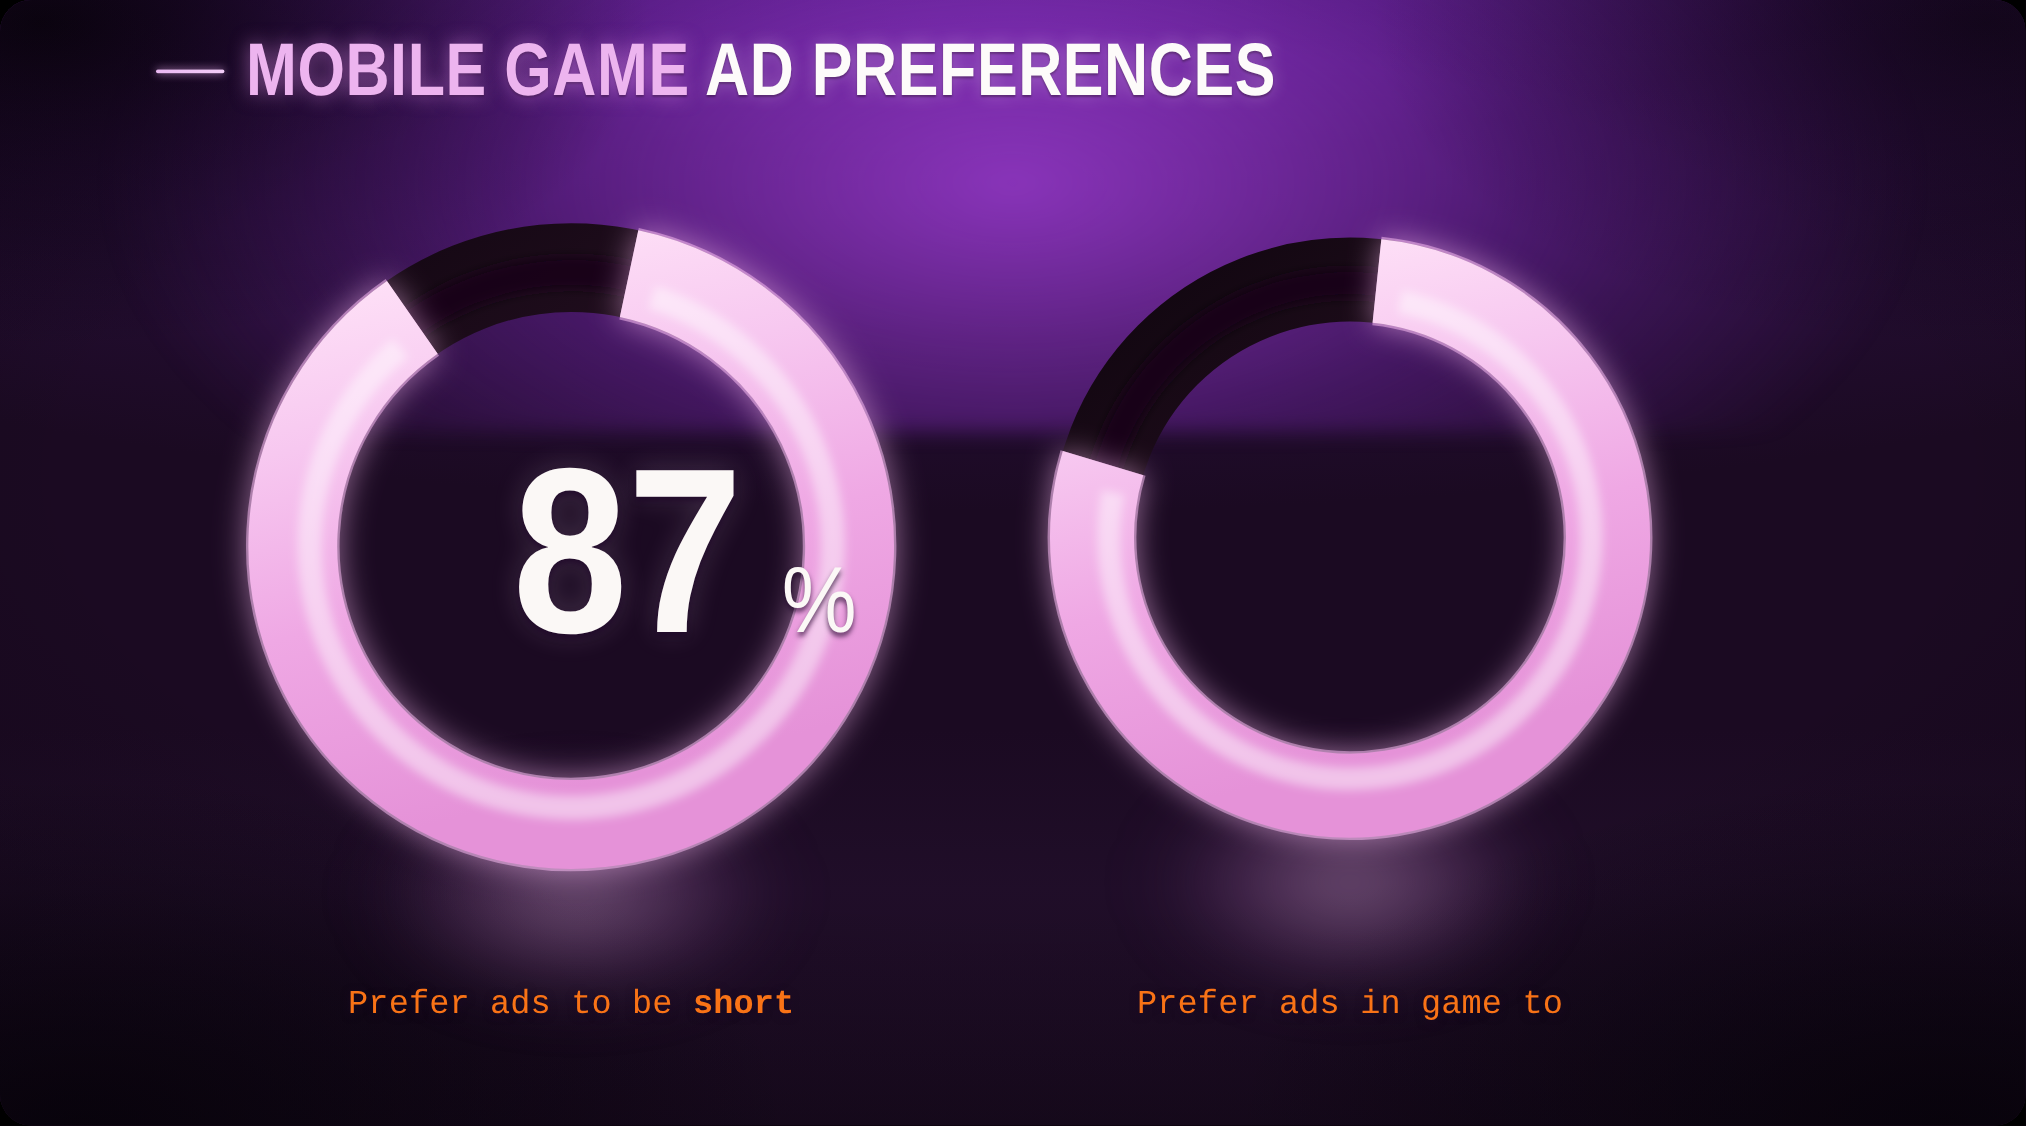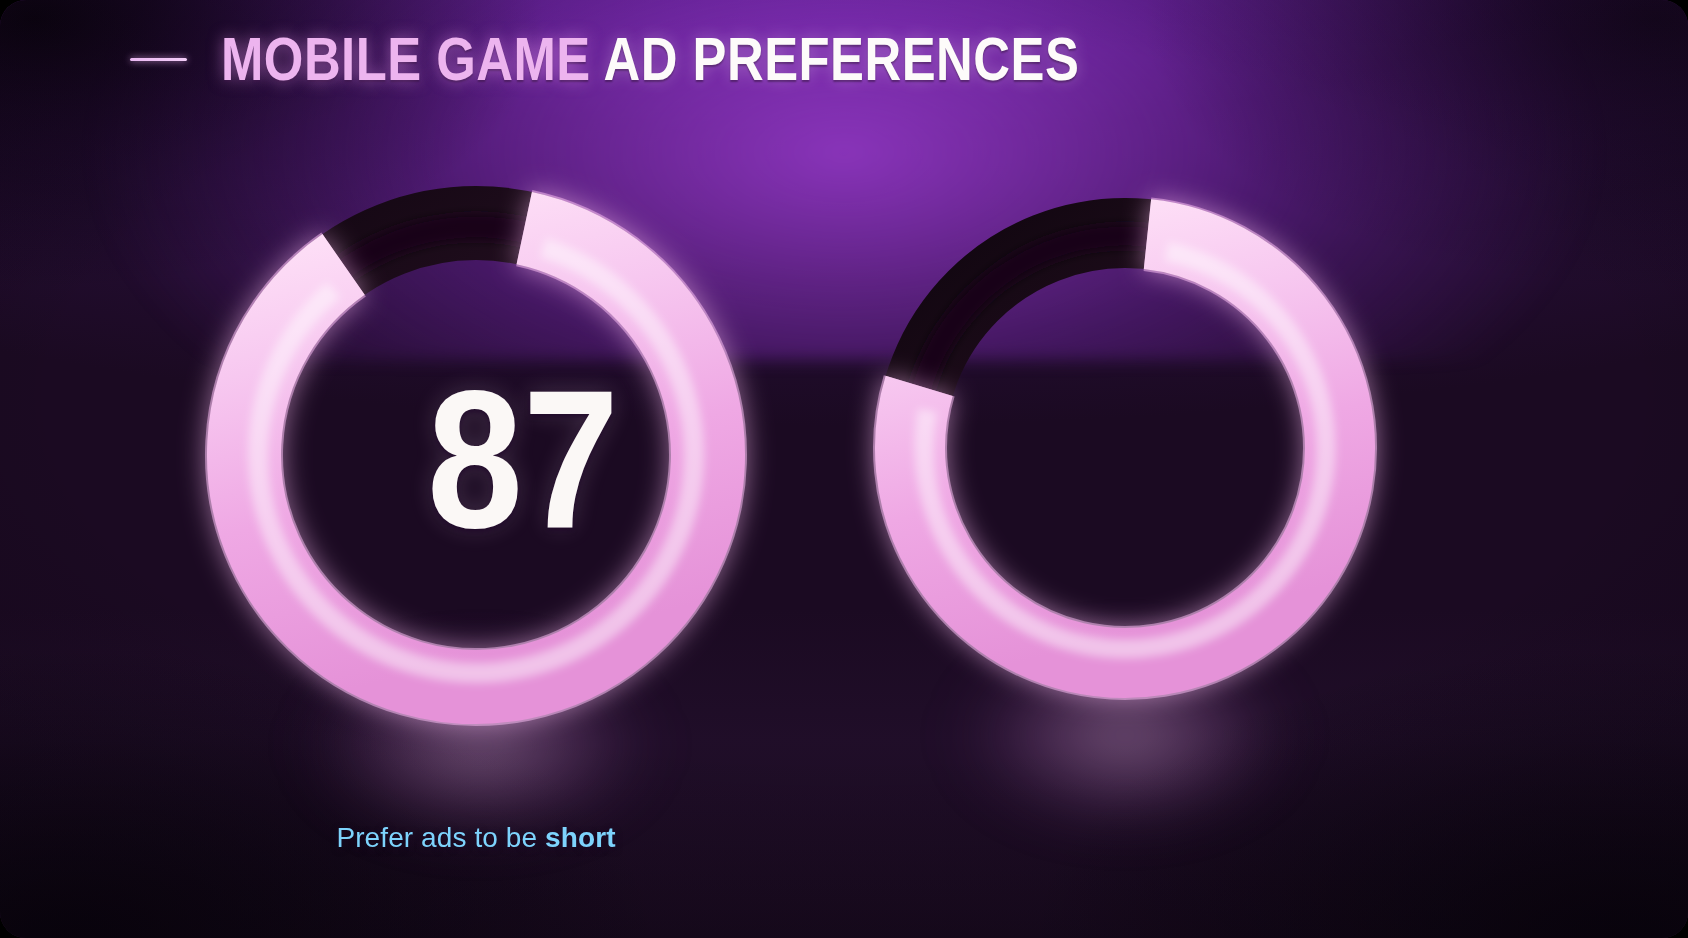--- a/index.html
+++ b/index.html
@@ -42,21 +42,21 @@
     background:
       radial-gradient(42% 40% at 2% 2%, rgba(10,3,14,.95) 0%, rgba(10,3,14,0) 72%),
       radial-gradient(42% 40% at 98% 2%, rgba(12,4,16,.72) 0%, rgba(12,4,16,0) 72%),
       radial-gradient(50% 44% at 4% 100%, rgba(8,3,12,.92) 0%, rgba(8,3,12,0) 70%),
       radial-gradient(50% 44% at 96% 100%, rgba(8,3,12,.92) 0%, rgba(8,3,12,0) 70%);
   }
 
   
   .header {
     position:absolute; left:130px; top:28px;
-    display:flex; align-items:center; gap:34px;
+    display:flex; align-items:center; gap:18px;
     z-index:6;
   }
   .title-dash {
     width:57px; height:3px; border-radius:2px;
     background:linear-gradient(90deg,#eab8f2,#f3cdf8);
     box-shadow:0 0 7px rgba(238,176,246,.8);
   }
   .title {
     font-family:"Liberation Sans Narrow","Liberation Sans", sans-serif;
     font-weight:bold;
@@ -86,21 +86,21 @@
     border-radius:50%;
     background:radial-gradient(50% 50% at 50% 50%, rgba(244,190,243,.40) 0%, rgba(226,150,232,.20) 38%, rgba(150,70,170,.06) 65%, rgba(100,40,120,0) 80%);
     filter:blur(26px);
     pointer-events:none;
   }
 
   .ring-svg { position:absolute; left:0; top:0; overflow:visible; }
 
   .center-label {
     position:absolute;
-    display:flex; align-items:baseline; justify-content:space-between;
+    display:flex; align-items:baseline; justify-content:flex-start;
     white-space:nowrap;
     gap:12px;
   }
   .big-num {
     font-family:"Liberation Sans Narrow","Liberation Sans", sans-serif;
     font-weight:bold;
     color:#fbf8f6;
     line-height:.9;
     transform:scaleX(.88);
     transform-origin:center;
@@ -111,26 +111,27 @@
     font-weight:normal;
     color:#fbf8f6;
     line-height:1;
     transform:scaleX(.9);
     text-shadow:0 3px 5px rgba(30,6,40,.7);
   }
 
   .caption {
     position:absolute;
     text-align:center;
-    color:#7dd3fc;
+    color:#f97316;
     font-size:28px;
     line-height:1.42;
     letter-spacing:.1px;
     text-shadow:0 2px 7px rgba(28,8,38,.75);
     font-weight:normal;
+    font-family:Liberation Mono, monospace;
   }
   .caption b { font-weight:bold; }
 
   
   #chart-left  { left:207px;  top:186px; width:538px; height:538px; }
   #chart-right { left:875px;  top:198px; width:500px; height:500px; }
 
   #glow-left  { left:250px; top:620px;  width:460px; height:250px; }
   #glow-right { left:905px; top:610px;  width:440px; height:250px; }
 
@@ -243,16 +244,17 @@
         <path id="arcR-hi" fill="none" stroke="rgba(255,255,255,.45)" stroke-width="19" filter="url(#softR)" d="M 291.79 53.39 A 201 201 0 1 1 52.56 212.34"></path>
       </svg>
 
     </div>
 
     <div class="caption" id="caption-left">
       <span>Prefer ads to be </span><b>short</b>
     </div>
 
     <div class="caption" id="caption-right">
+      <div>Prefer ads in game to</div>
     </div>
 
   </div>
 </div>
 
 </body></html>

